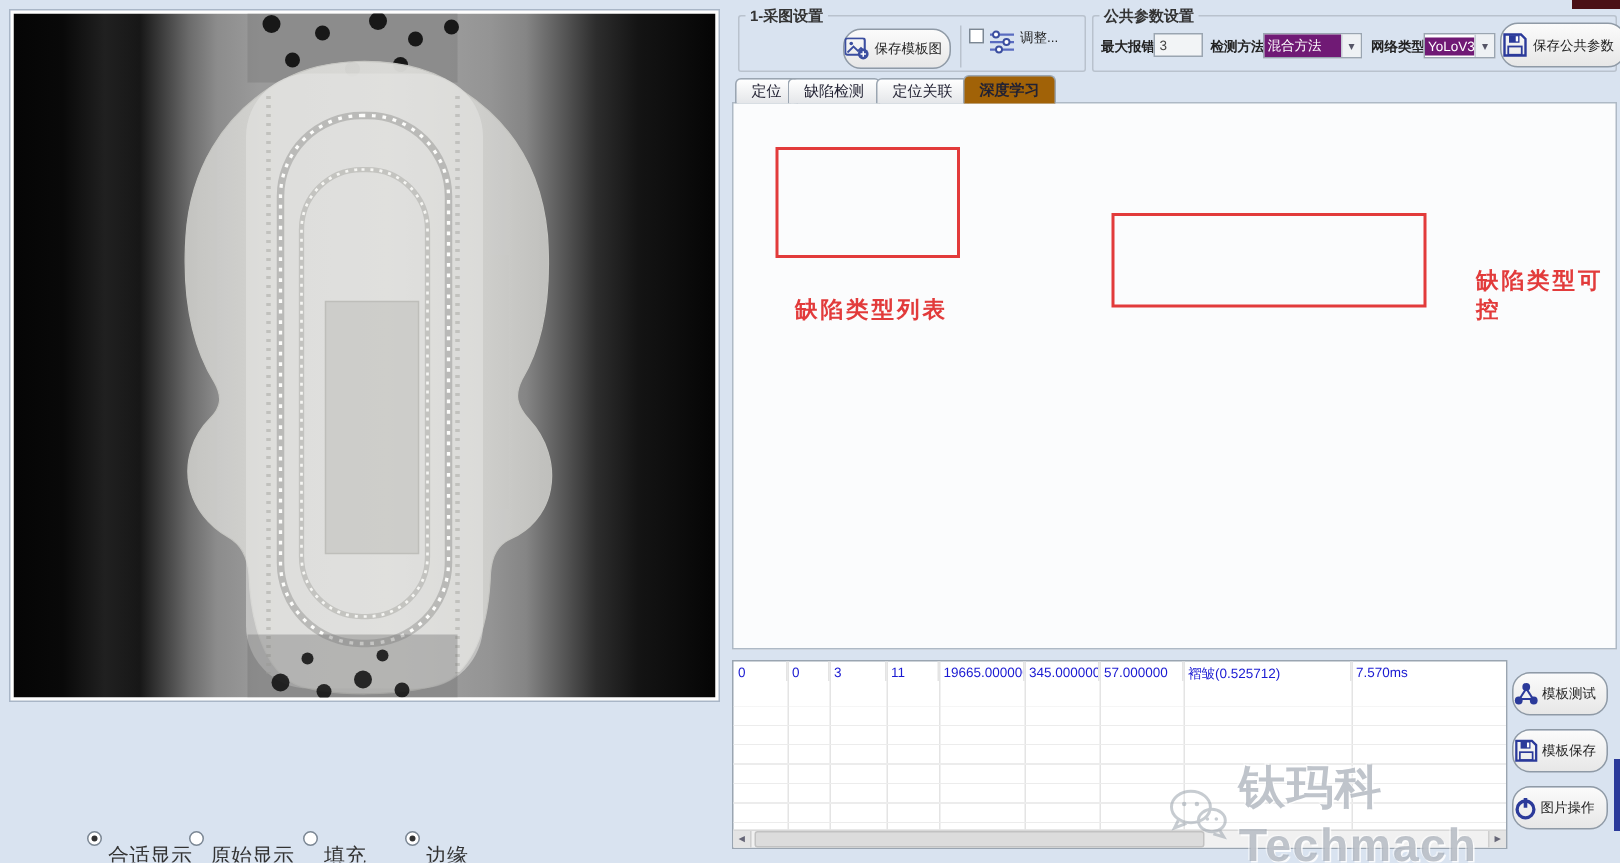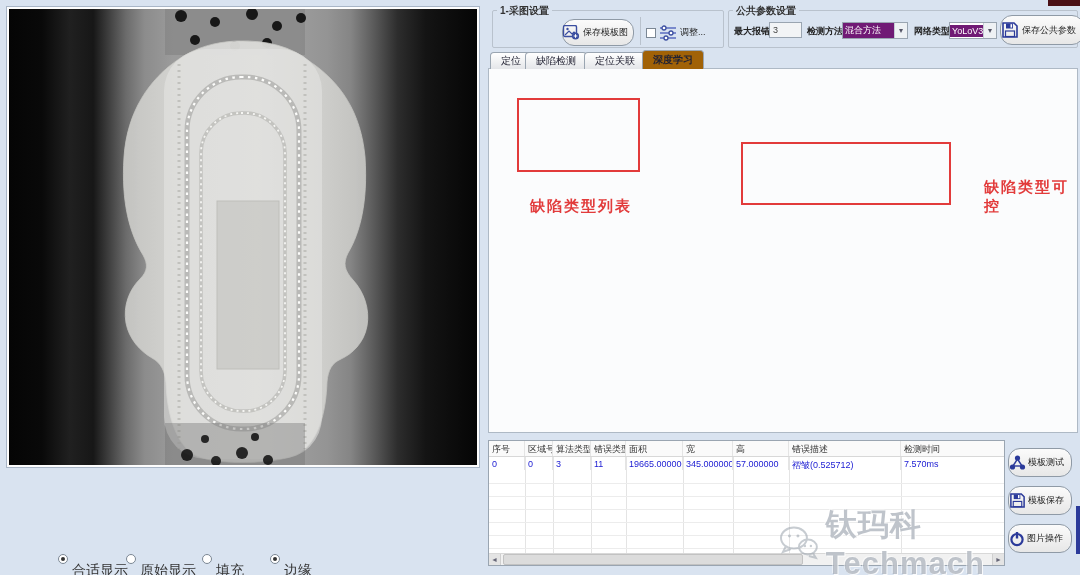--- a/index.html
+++ b/index.html
@@ -207,21 +207,21 @@
     <svg width="17" height="15" viewBox="0 0 17 15">
       <rect x="0.5" y="0.5" width="13" height="11" rx="1.5" fill="none" stroke="#3b4ea0" stroke-width="1.4"></rect>
       <circle cx="4.5" cy="4" r="1.2" fill="#3b4ea0"></circle>
       <path d="M2,10 L6,6 L9,9 L11,7 L13,9" fill="none" stroke="#3b4ea0" stroke-width="1.2"></path>
       <circle cx="12.5" cy="11" r="3.6" fill="#3b4ea0"></circle>
       <path d="M12.5,9.2 v3.6 M10.7,11 h3.6" stroke="#fff" stroke-width="1"></path>
     </svg>
     <span style="font-size:9px;">保存模板图</span>
   </div>
   <div class="abs vsep" style="left:147px;top:6px;height:28px;"></div>
-  <div class="abs" style="left:153px;top:8px;width:74px;height:27px;display:flex;align-items:center;gap:2px;">
+  <div class="abs" style="left:153px;top:8px;width:74px;height:27px;display:flex;gap:2px;">
     <span class="checkbox"></span>
     <svg width="20" height="18" viewBox="0 0 20 18">
       <line x1="2" y1="4" x2="18" y2="4" stroke="#5a6cc0" stroke-width="1.5"></line>
       <line x1="2" y1="9" x2="18" y2="9" stroke="#5a6cc0" stroke-width="1.5"></line>
       <line x1="2" y1="14" x2="18" y2="14" stroke="#5a6cc0" stroke-width="1.5"></line>
       <circle cx="6" cy="4" r="2" fill="#fff" stroke="#3b4ea0" stroke-width="1.3"></circle>
       <circle cx="13" cy="9" r="2" fill="#fff" stroke="#3b4ea0" stroke-width="1.3"></circle>
       <circle cx="8" cy="14" r="2" fill="#fff" stroke="#3b4ea0" stroke-width="1.3"></circle>
     </svg>
     <span style="font-size:9px;">调整...</span>
@@ -367,31 +367,20 @@
 <div class="abs result-table">
   <div class="rt-vlines" style="left:36px;"></div>
   <div class="rt-vlines" style="left:64px;"></div>
   <div class="rt-vlines" style="left:102px;"></div>
   <div class="rt-vlines" style="left:137px;"></div>
   <div class="rt-vlines" style="left:194px;"></div>
   <div class="rt-vlines" style="left:244px;"></div>
   <div class="rt-vlines" style="left:300px;"></div>
   <div class="rt-vlines" style="left:412px;"></div>
   <div class="rt-grid">
-    <div class="rt-header">
-      <div style="width:36px;">序号</div>
-      <div style="width:28px;">区域号</div>
-      <div style="width:38px;">算法类型</div>
-      <div style="width:35px;">错误类型</div>
-      <div style="width:57px;">面积</div>
-      <div style="width:50px;">宽</div>
-      <div style="width:56px;">高</div>
-      <div style="width:112px;">错误描述</div>
-      <div style="flex:1;border-right:none;">检测时间</div>
-    </div>
     <div class="rt-row">
       <div style="width:36px;">0</div>
       <div style="width:28px;">0</div>
       <div style="width:38px;">3</div>
       <div style="width:35px;">11</div>
       <div style="width:57px;">19665.000000</div>
       <div style="width:50px;">345.000000</div>
       <div style="width:56px;">57.000000</div>
       <div style="width:112px;">褶皱(0.525712)</div>
       <div style="flex:1;border-right:none;">7.570ms</div>

